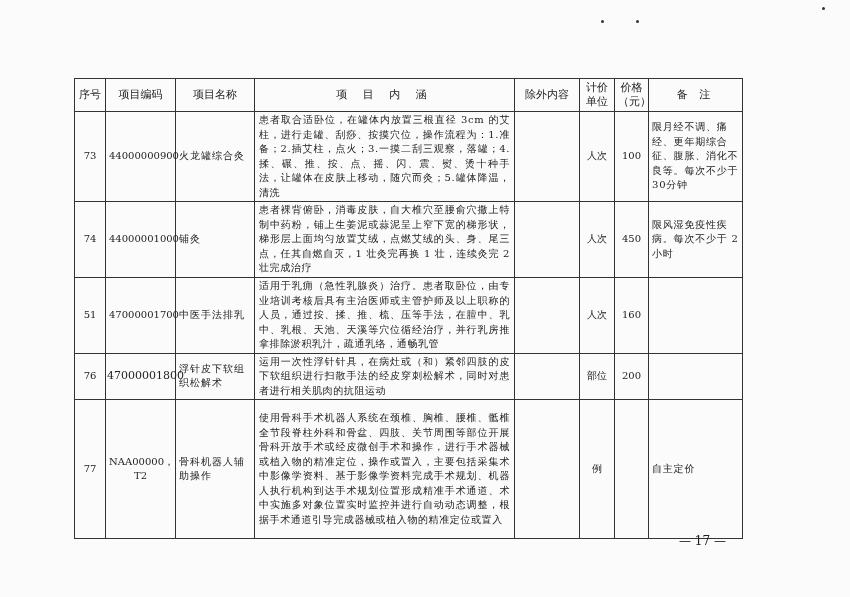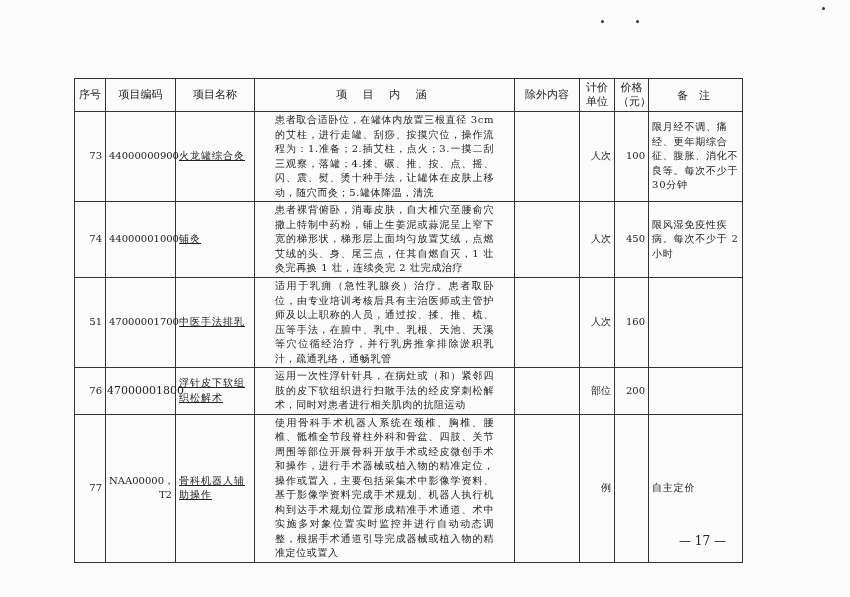--- a/index.html
+++ b/index.html
@@ -4,23 +4,23 @@
 <style>
   html, body { margin:0; padding:0; }
   body { width:850px; height:597px; background:#fbfbfb; position:relative; overflow:hidden;
          font-family:"DejaVu Serif","Liberation Serif",serif; color:#222; }
   .dot { position:absolute; width:3px; height:3px; background:#333; border-radius:50%; }
   table.price { position:absolute; left:74px; top:78px; border-collapse:collapse; table-layout:fixed;
                 width:668px; font-size:10px; line-height:14.5px; }
   table.price td, table.price th { border:1px solid #333; padding:0 3px; vertical-align:middle; }
   table.price th { font-family:"DejaVu Sans","Liberation Sans",sans-serif; font-weight:normal; font-size:11px;
                    line-height:14px; text-align:center; height:32px; }
-  .c { text-align:right; }
-  .desc { text-align:justify; letter-spacing:0.6px; padding:1px 20px !important; }
-  .name { letter-spacing:1px;text-decoration:underline; }
+  .c { text-align:center; }
+  .desc { text-align:justify; letter-spacing:0.6px; padding:1px 4px !important; }
+  .name { letter-spacing:1px; }
   .note { letter-spacing:0.8px; }
   .page-num { position:absolute; left:679px; top:534px; font-size:12px; }
 </style>
 </head>
 <body>
 
 <div class="dot" style="left:601px;top:20px;"></div>
 <div class="dot" style="left:636px;top:20px;"></div>
 <div class="dot" style="left:822px;top:7px;"></div>
 
@@ -37,21 +37,21 @@
   </colgroup>
   <thead>
     <tr>
       <th>序号</th>
       <th>项目编码</th>
       <th>项目名称</th>
       <th style="letter-spacing:6px;">项 目 内 涵</th>
       <th>除外内容</th>
       <th>计价单位</th>
       <th>价格（元）</th>
-      <th style="letter-spacing:4px;font-family:Liberation Serif, serif;">备 注</th>
+      <th style="letter-spacing:4px;">备 注</th>
     </tr>
   </thead>
   <tbody>
     <tr style="height:74px;">
       <td class="c">73</td>
       <td class="c">44000000900</td>
       <td class="name">火龙罐综合灸</td>
       <td class="desc">患者取合适卧位，在罐体内放置三根直径 3cm 的艾柱，进行走罐、刮痧、按摸穴位，操作流程为：1.准备；2.插艾柱，点火；3.一摸二刮三观察，落罐；4.揉、碾、推、按、点、摇、闪、震、熨、烫十种手法，让罐体在皮肤上移动，随穴而灸；5.罐体降温，清洗</td>
       <td></td>
       <td class="c">人次</td>

